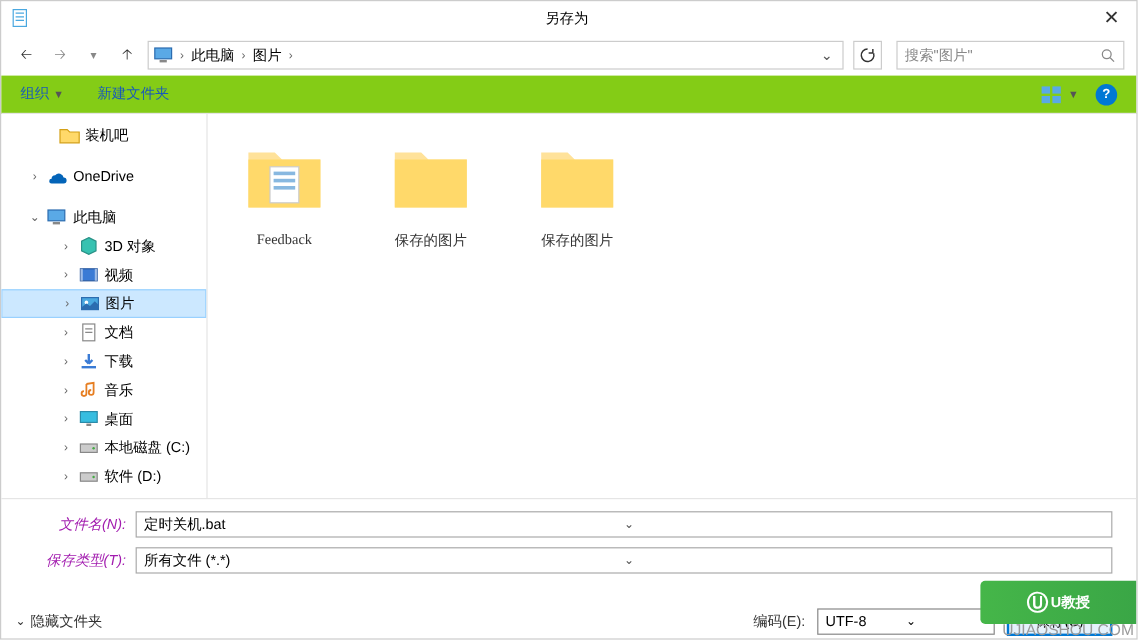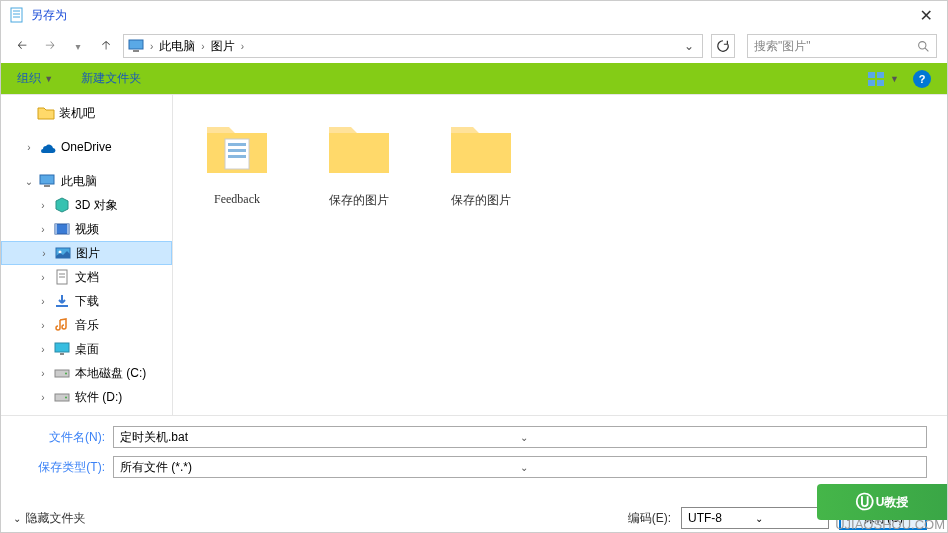--- a/index.html
+++ b/index.html
@@ -1,20 +1,20 @@
 <!DOCTYPE html>
 <html><head>
 <meta charset="utf-8">
 <style>
 * { box-sizing: border-box; margin: 0; padding: 0; font-family: "Microsoft YaHei", "Segoe UI", sans-serif; font-size: 12px; }
 body { width: 948px; height: 533px; background: #fff; overflow: hidden; position: relative; border: 1px solid #ccc; }
 
 .titlebar { height: 28px; display: flex; align-items: center; padding: 0 8px; }
 .titlebar .app-icon { width: 16px; height: 16px; margin-right: 6px; }
-.titlebar .title { flex: 1; color: #1d4ed8; }
+.titlebar .title { flex: 1; color: #000000; text-align: center; }
 .titlebar .close { font-size: 16px; cursor: pointer; padding: 0 6px; color: #333; }
 
 .navbar { height: 34px; display: flex; align-items: center; padding: 0 10px; gap: 6px; }
 .navbar .nav-btn { width: 22px; height: 22px; display: flex; align-items: center; justify-content: center; color: #888; }
 .navbar .nav-btn.active { color: #333; }
 .navbar .addr { flex: 1; height: 24px; border: 1px solid #ccc; background: #fff; display: flex; align-items: center; padding: 0 4px; gap: 4px; }
 .navbar .addr .pc-mini { width: 18px; height: 16px; }
 .navbar .addr .crumb { padding: 2px 2px; }
 .navbar .addr .sep { color: #666; font-size: 10px; }
 .navbar .addr-drop { width: 18px; text-align: center; color: #555; }
@@ -27,31 +27,31 @@
 .toolbar .right { margin-left: auto; display: flex; align-items: center; gap: 14px; }
 .toolbar .view-icon { width: 20px; height: 16px; }
 .toolbar .help { width: 18px; height: 18px; border-radius: 50%; background: #0078d4; color: #fff; display: flex; align-items: center; justify-content: center; font-size: 11px; font-weight: bold; }
 
 .main { display: flex; height: 320px; }
 .tree { width: 172px; border-right: 1px solid #e5e5e5; padding: 6px 0; overflow: hidden; }
 .tree .node { display: flex; align-items: center; height: 24px; padding-left: 10px; gap: 4px; cursor: pointer; }
 .tree .node .exp { width: 12px; color: #666; font-size: 10px; text-align: center; }
 .tree .node .icon { width: 18px; height: 16px; flex-shrink: 0; }
 .tree .node.selected { background: #cce8ff; border: 1px solid #99d1ff; }
-.tree .indent { padding-left: 36px; }
+.tree .indent { padding-left: 48px; }
 .tree .indent2 { padding-left: 22px; }
 
 .content { flex: 1; padding: 16px 20px; display: flex; gap: 34px; align-items: flex-start; }
 .folder-item { width: 88px; text-align: center; cursor: pointer; }
 .folder-icon { width: 72px; height: 72px; margin: 0 auto 6px; }
 .folder-item .label { color: #333; font-family: Liberation Serif, serif; }
 
 .bottom { padding: 10px 20px 6px 20px; border-top: 1px solid #e5e5e5; }
 .field-row { display: flex; align-items: center; margin-bottom: 8px; }
-.field-row .lbl { width: 92px; text-align: right; padding-right: 8px; color: #3b82f6; }
+.field-row .lbl { width: 92px; text-align: right; padding-right: 8px; color: #a21caf; font-style: italic; }
 .field-row .combo { flex: 1; height: 22px; border: 1px solid #aaa; background: #fff; display: flex; align-items: center; padding: 0 6px; }
 .field-row .combo span { flex: 1; }
 .field-row .combo .drop { color: #555; font-size: 10px; }
 
 .footer { display: flex; align-items: center; padding: 14px 20px 10px 12px; gap: 10px; }
 .footer .hide-toggle { display: flex; align-items: center; gap: 4px; color: #333; cursor: pointer; }
 .footer .spacer { flex: 1; }
 .footer .enc-lbl { color: #333; }
 .footer .enc-combo { width: 148px; height: 22px; border: 1px solid #888; display: flex; align-items: center; padding: 0 6px; justify-content: space-between; }
 .footer .enc-combo span { flex: 1; }

